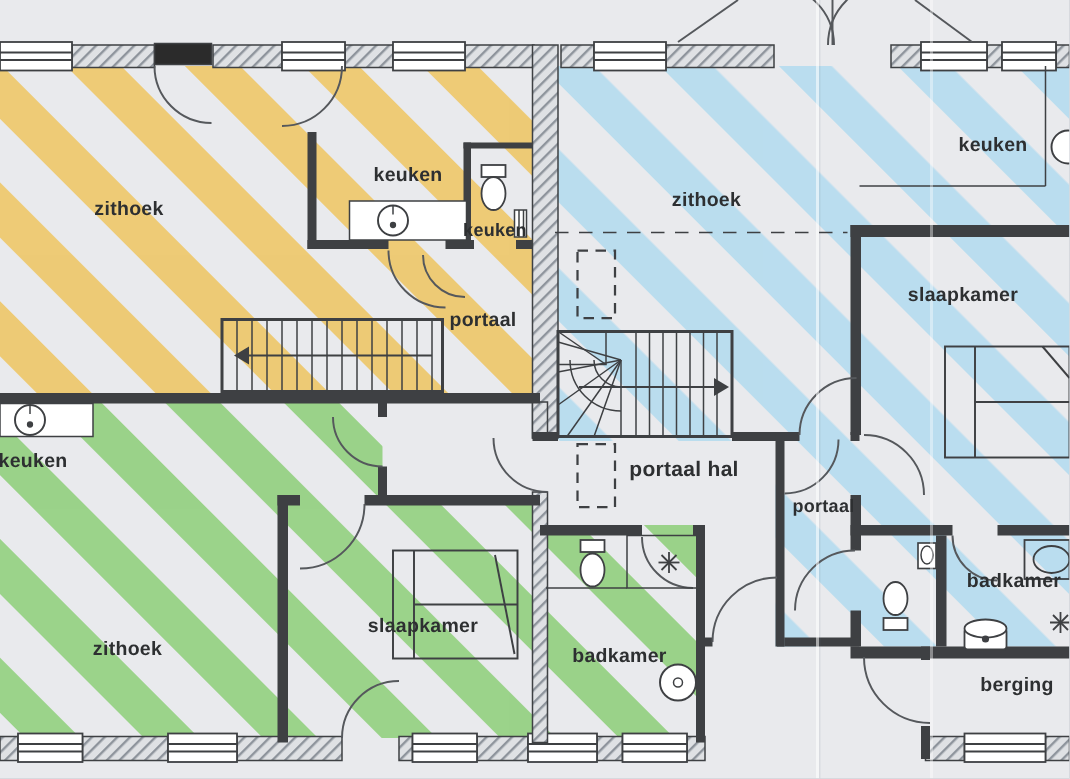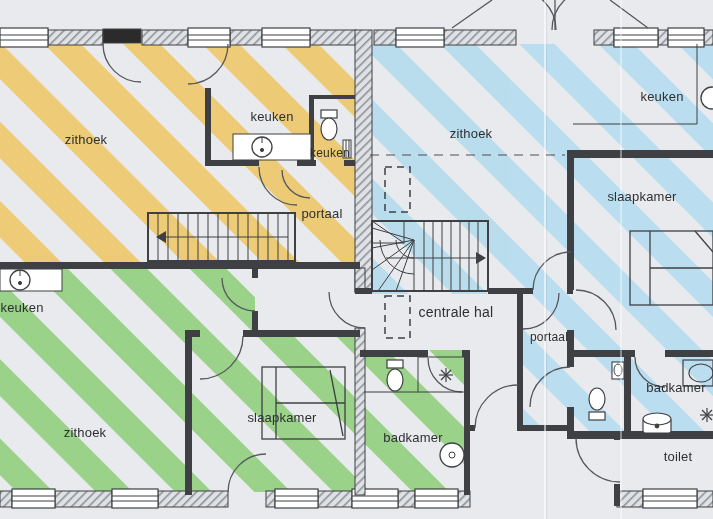--- a/index.html
+++ b/index.html
@@ -1,18 +1,18 @@
 <!DOCTYPE html>
 <html><head>
 <meta charset="utf-8">
 <style>
   html,body{margin:0;padding:0;background:#c9ccd1;font-family:"Liberation Sans",sans-serif;}
   #plan{position:relative;width:713px;height:519px;background:#e9eaed;overflow:hidden;}
   #plan svg{position:absolute;left:0;top:0;}
-  .room-label{position:absolute;transform:translate(-50%,-50%);font-size:13px;font-weight:400;
+  .room-label{position:absolute;transform:translate(-50%,-50%);font-size:13px;font-weight:700;
     color:#2d2f31;letter-spacing:.2px;white-space:nowrap;}
   .room-label.small{font-size:12px;}
   .room-label.big{font-size:14px;}
 </style>
 </head>
 <body>
 
 <div id="plan">
   <svg width="713" height="519" viewBox="0 0 713 519">
     <defs>
@@ -337,21 +337,21 @@
   <span class="room-label" style="left:86px;top:139px">zithoek</span>
   <span class="room-label" style="left:272px;top:116px">keuken</span>
   <span class="room-label small" style="left:330px;top:153px">keuken</span>
   <span class="room-label" style="left:322px;top:213px">portaal</span>
 
   <span class="room-label" style="left:471px;top:133px">zithoek</span>
   <span class="room-label" style="left:662px;top:96px">keuken</span>
   <span class="room-label" style="left:642px;top:196px">slaapkamer</span>
   <span class="room-label small" style="left:549px;top:337px">portaal</span>
   <span class="room-label" style="left:676px;top:387px">badkamer</span>
-  <span class="room-label" style="left:678px;top:456px">toilet</span>
+  <span class="room-label" style="left:678px;top:456px">berging</span>
 
   <span class="room-label" style="left:22px;top:307px">keuken</span>
   <span class="room-label" style="left:85px;top:432px">zithoek</span>
   <span class="room-label" style="left:282px;top:417px">slaapkamer</span>
   <span class="room-label" style="left:413px;top:437px">badkamer</span>
 
-  <span class="room-label big" style="left:456px;top:312px">centrale hal</span>
+  <span class="room-label big" style="left:456px;top:312px">portaal hal</span>
 </div>
 
 </body></html>

